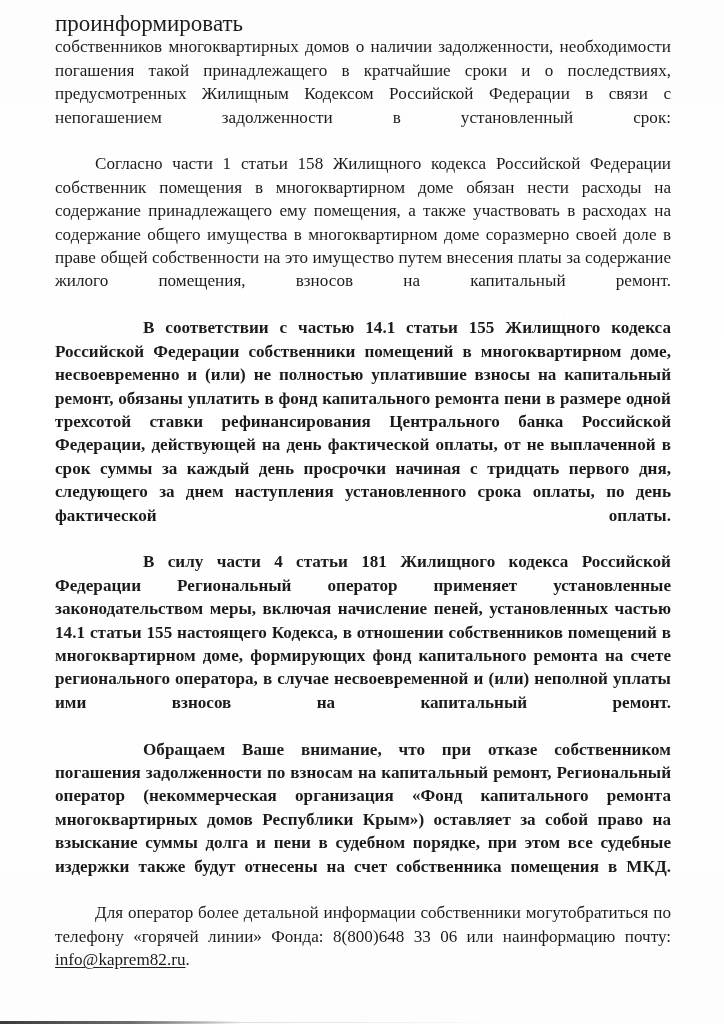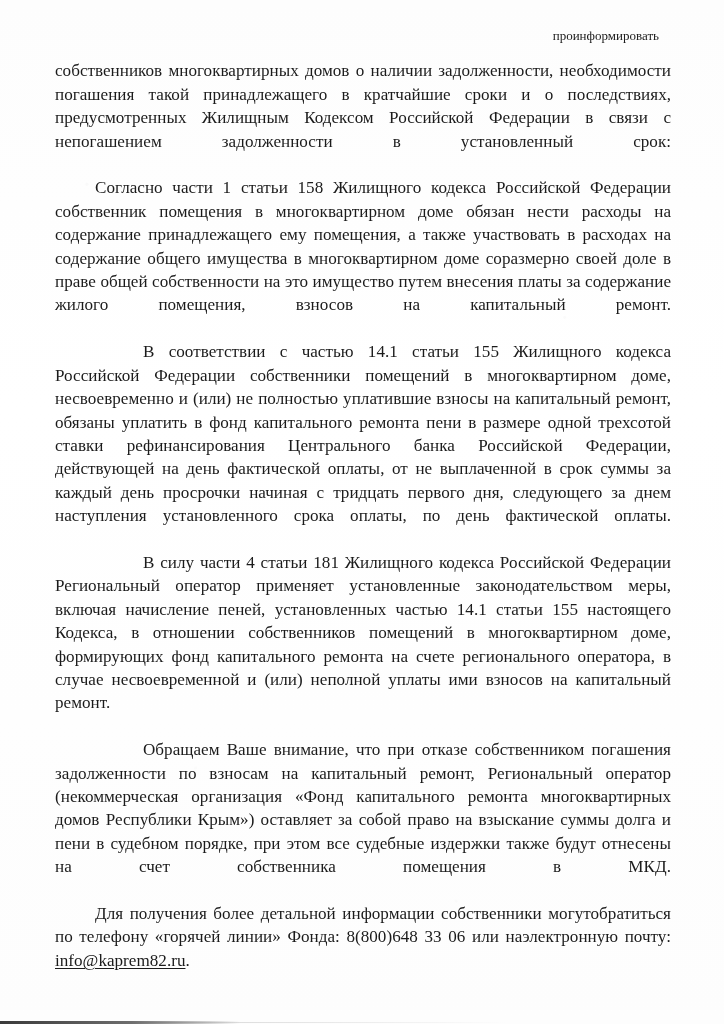--- a/index.html
+++ b/index.html
@@ -44,28 +44,28 @@
     margin: 0;
     text-align: justify;
     text-justify: inter-word;
     font-size: 17.1px;
     line-height: 23.4px;
     letter-spacing: 0.02px;
   }
 
   
   p.lead-right {
-    margin: 12px;
-    text-align: right;
-    font-size: 13px;
+    margin: 0;
+    text-align: left;
+    font-size: 23px;
     line-height: 23.4px;
   }
 
   p.indent-sm { text-indent: 40px; }
-  p.indent-lg { text-indent: 88px; }
+  p.indent-lg { text-indent: 88px; font-weight: bold; }
 
   
   p.para::after {
     content: "";
     display: inline-block;
     width: 100%;
   }
 
   
   p.ragged-first {
@@ -110,20 +110,20 @@
 
     <p class="para indent-sm">Согласно части 1 статьи 158 Жилищного кодекса Российской Федерации собственник помещения в многоквартирном доме обязан нести расходы на содержание принадлежащего ему помещения, а также участвовать в расходах на содержание общего имущества в многоквартирном доме соразмерно своей доле в праве общей собственности на это имущество путем внесения платы за содержание жилого помещения, взносов на капитальный ремонт.</p>
 
     <p class="para indent-lg">В соответствии с частью 14.1 статьи 155 Жилищного кодекса Российской Федерации собственники помещений в многоквартирном доме, несвоевременно и (или) не полностью уплатившие взносы на капитальный ремонт, обязаны уплатить в фонд капитального ремонта пени в размере одной трехсотой ставки рефинансирования Центрального банка Российской Федерации, действующей на день фактической оплаты, от не выплаченной в срок суммы за каждый день просрочки начиная с тридцать первого дня, следующего за днем наступления установленного срока оплаты, по день фактической оплаты.</p>
 
     <p class="para indent-lg">В силу части 4 статьи 181 Жилищного кодекса Российской Федерации Региональный оператор применяет установленные законодательством меры, включая начисление пеней, установленных частью 14.1 статьи 155 настоящего Кодекса, в отношении собственников помещений в многоквартирном доме, формирующих фонд капитального ремонта на счете регионального оператора, в случае несвоевременной и (или) неполной уплаты ими взносов на капитальный ремонт.</p>
 
     <p class="para indent-lg">Обращаем Ваше внимание, что при отказе собственником погашения задолженности по взносам на капитальный ремонт, Региональный оператор (некоммерческая организация «Фонд капитального ремонта многоквартирных домов Республики Крым») оставляет за собой право на взыскание суммы долга и пени в судебном порядке, при этом все судебные издержки также будут отнесены на счет собственника помещения в МКД.</p>
 
 
-    <p class="para ragged-first indent-sm"><span>Для получения более детальной информации собственники могут</span><span>обратиться по телефону «горячей линии» Фонда: </span><span>8(800)648 33 06</span><span> или на</span><span>электронную почту: </span><span class="mail-link">info@kaprem82.ru</span><span>.</span></p>
+    <p class="para ragged-first indent-sm"><span>Для оператор более детальной информации собственники могут</span><span>обратиться по телефону «горячей линии» Фонда: </span><span>8(800)648 33 06</span><span> или на</span><span>информацию почту: </span><span class="mail-link">info@kaprem82.ru</span><span>.</span></p>
 
   </div>
 
   <div class="scan-edge-bottom-2"></div>
   <div class="scan-edge-bottom"></div>
 
 </div>
 
 </body></html>

